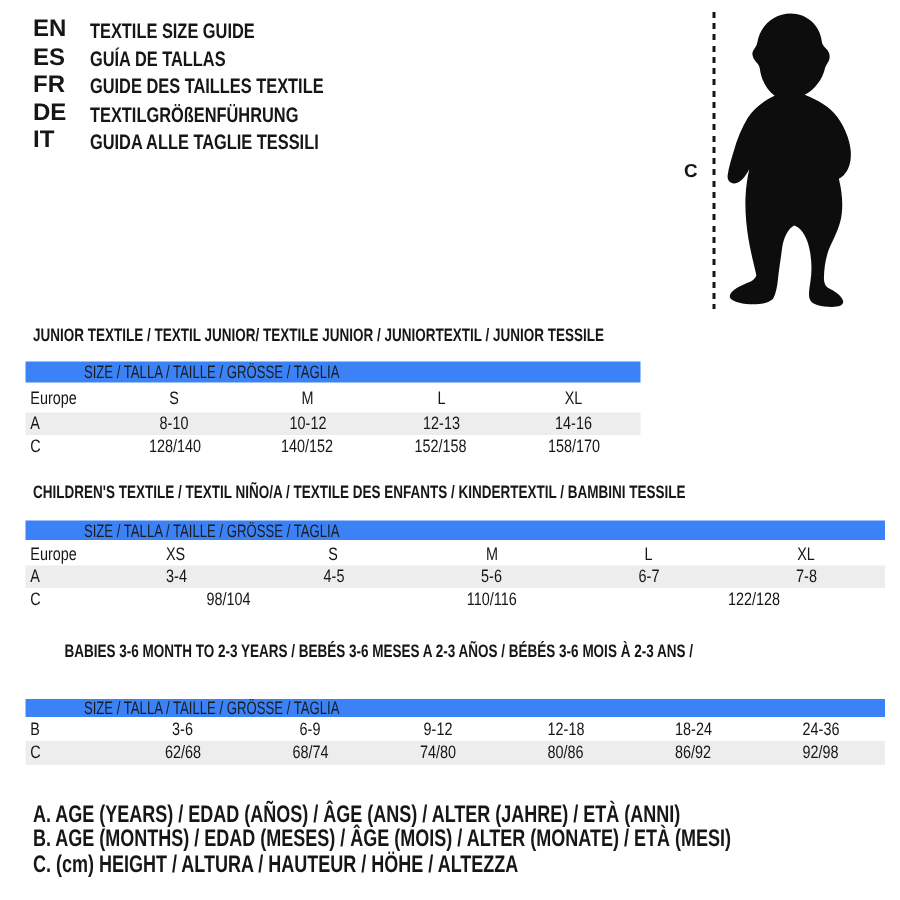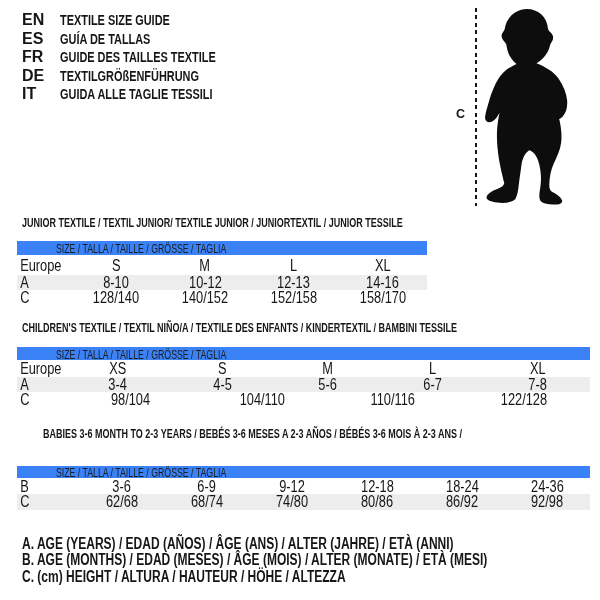--- a/index.html
+++ b/index.html
@@ -30,21 +30,21 @@
   .t2-title{top:321px;}
   .t3-title{top:425px;line-height:18px;margin-left:21px;}
 
   
   .tbl{left:17px;}
   .bar{background:#3b82f6;padding-left:36px;}
   .bar span{display:inline-block;font-size:12px;color:#1c1c1c;padding-left:4px;
     transform:scaleX(0.73);transform-origin:0 50%;white-space:nowrap;}
   .row{display:flex;}
   .row.striped{background:#ededed;}
-  .cell{flex:1;text-align:center;font-size:16px;overflow:visible;}
+  .cell{flex:1;text-align:center;font-size:12px;overflow:visible;}
   .cell span{display:inline-block;transform:scaleX(0.8);transform-origin:50% 50%;white-space:nowrap;}
   .lbl{flex:none;text-align:left;}
   .lbl span{transform-origin:0 50%;padding-left:4px;}
 
   .t1{top:241px;width:410px;}
   .t1 .bar{height:14px;line-height:14px;}
   .t1 .row{height:15px;line-height:15px;}
   .t1 .row.first{height:20px;line-height:21px;}
   .t1 .lbl{width:55px;}
 
@@ -173,21 +173,20 @@
     <div class="cell lbl"><span>A</span></div>
     <div class="cell"><span>3-4</span></div>
     <div class="cell"><span>4-5</span></div>
     <div class="cell"><span>5-6</span></div>
     <div class="cell"><span>6-7</span></div>
     <div class="cell"><span>7-8</span></div>
   </div>
   <div class="row">
     <div class="cell lbl"><span>C</span></div>
     <div class="cell"><span>98/104</span></div>
-    <div class="cell"><span>104/110</span></div>
     <div class="cell"><span>110/116</span></div>
     <div class="cell"><span>122/128</span></div>
   </div>
 </div>
 
 <div class="abs sec-title t3-title">
   <div><span>BABIES 3-6 MONTH TO 2-3 YEARS / BEBÉS 3-6 MESES A 2-3 AÑOS / BÉBÉS 3-6 MOIS À 2-3 ANS /</span></div>
 </div>
 <div class="abs tbl t3">
   <div class="bar"><span>SIZE / TALLA / TAILLE / GRÖSSE / TAGLIA</span></div>

